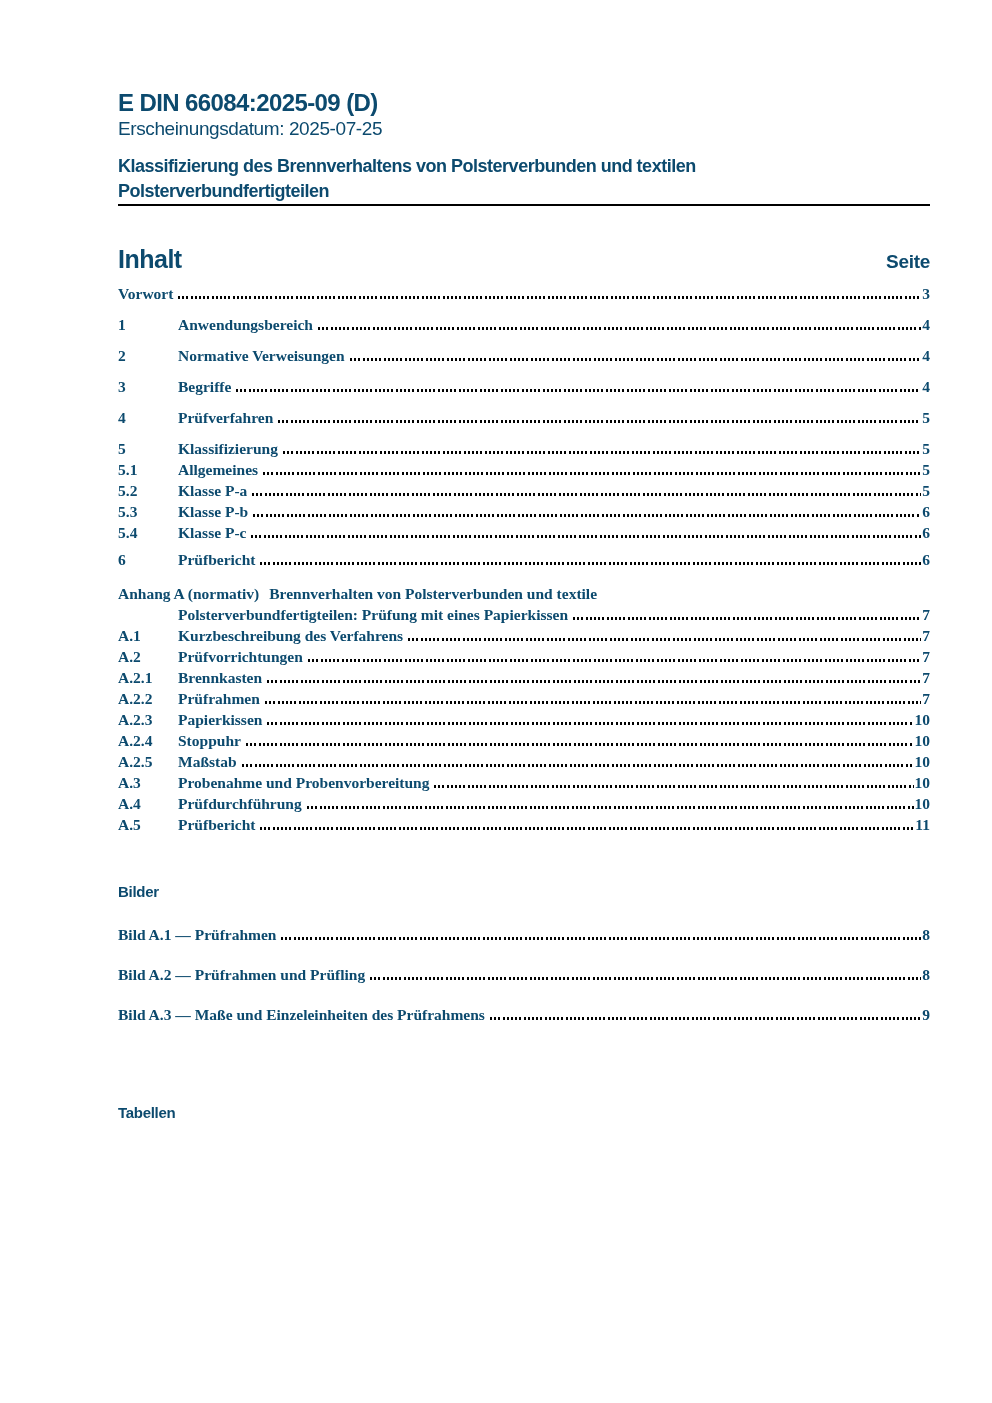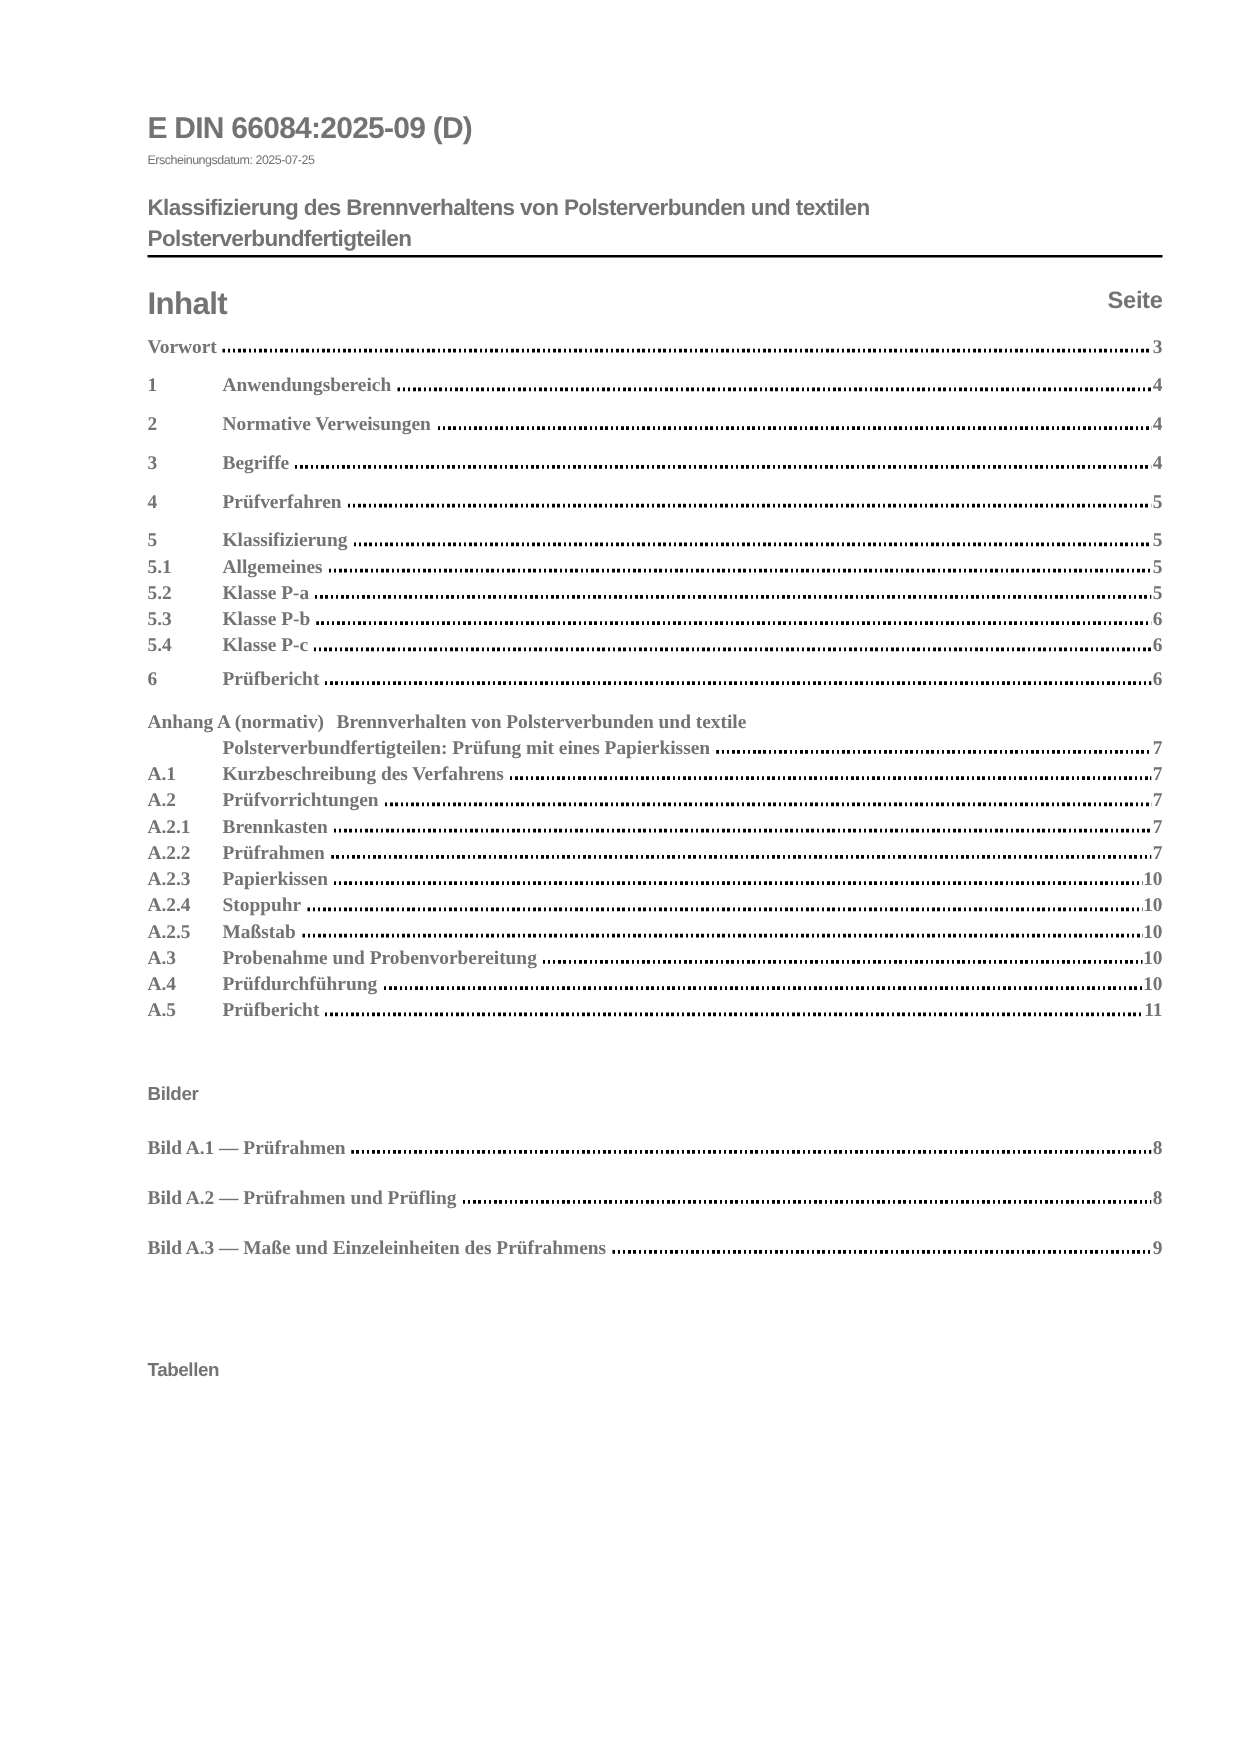--- a/index.html
+++ b/index.html
@@ -3,56 +3,56 @@
 <meta charset="utf-8">
 <style>
   html, body { margin: 0; padding: 0; background: #ffffff; }
   .page {
     position: relative;
     width: 992px;
     height: 1403px;
     box-sizing: border-box;
     padding: 90px 62px 0 118px;
     background: #ffffff;
-    color: #737373;
+    color: #0c4a6e;
     overflow: hidden;
   }
   
   .doc-number {
     font-family: "Liberation Sans", sans-serif;
     font-weight: bold;
     font-size: 24px;
     line-height: 26px;
     letter-spacing: -0.6px;
   }
   .doc-date {
     font-family: "Liberation Sans", sans-serif;
-    font-size: 10px;
+    font-size: 19px;
     line-height: 17px;
     margin-top: 4px;
     letter-spacing: -0.4px;
   }
   .doc-title {
     margin-top: 17px;
     padding-bottom: 0;
     border-bottom: 2.5px solid #000;
   }
   .doc-title .tline {
     font-family: "Liberation Sans", sans-serif;
     font-weight: bold;
     font-size: 18px;
     line-height: 25px;
     letter-spacing: -0.5px;
   }
   
   .contents-head {
     display: flex;
     justify-content: space-between;
-    align-items: flex-start;
-    margin-top: 24px;
+    align-items: flex-end;
+    margin-top: 40px;
   }
   .contents-head .h-inhalt {
     font-family: "Liberation Sans", sans-serif;
     font-weight: bold;
     font-size: 25px;
     line-height: 27px;
     letter-spacing: -0.5px;
   }
   .contents-head .h-seite {
     font-family: "Liberation Sans", sans-serif;

